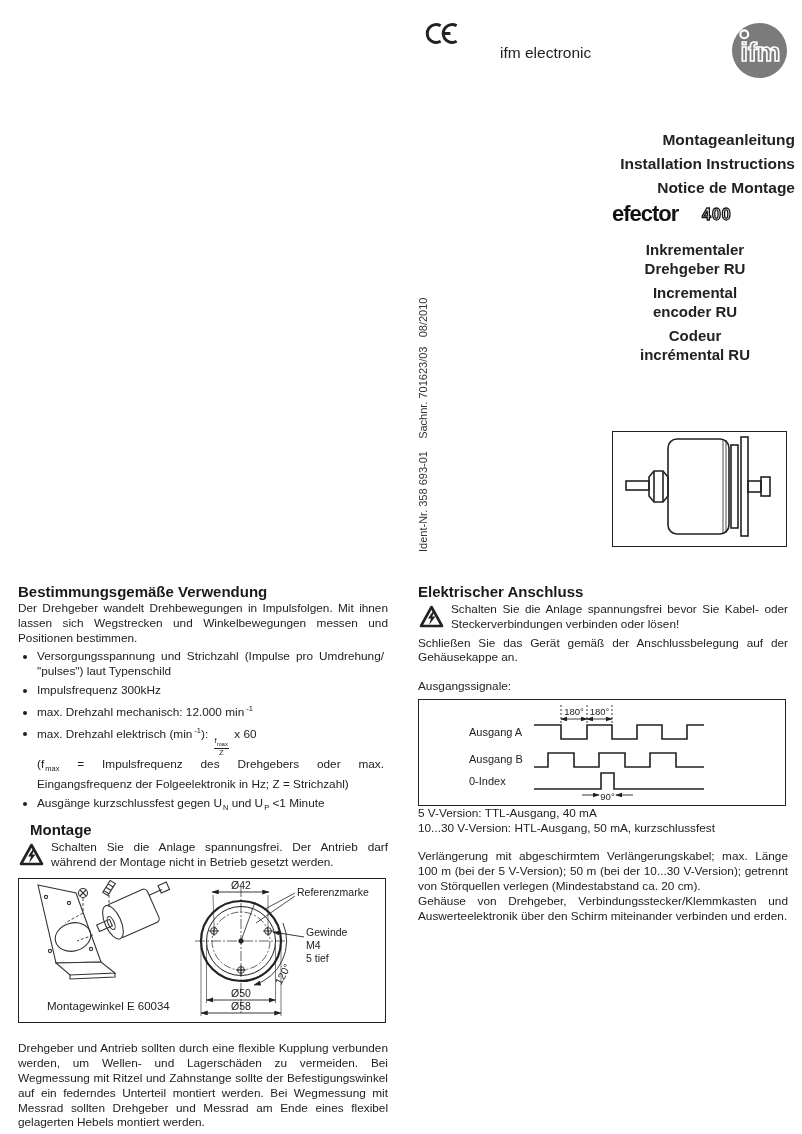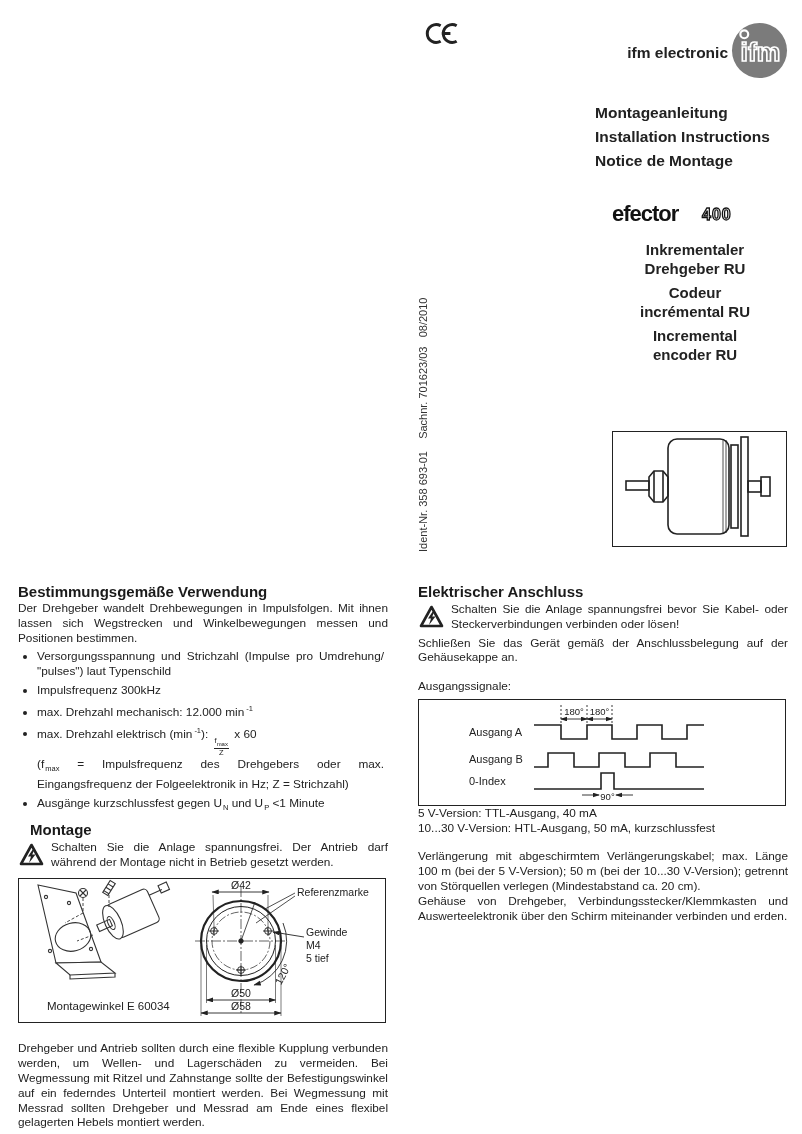--- a/index.html
+++ b/index.html
@@ -3,24 +3,24 @@
 <meta charset="utf-8">
 <title>Montageanleitung</title>
 <style>
   html,body{margin:0;padding:0;background:#e8e8e8;}
   .page{
     position:relative;width:802px;height:1134px;background:#ffffff;
     font-family:"Liberation Sans",sans-serif;color:#222;overflow:hidden;
   }
   
   .ce{position:absolute;left:424px;top:21px;}
-  .brand{position:absolute;top:44px;left:500px;width:228px;text-align:right;
-    font-size:15.5px;font-weight:700;color:#222;}
+  .brand{position:absolute;top:44px;left:500px;width:228px;
+    font-size:15.5px;font-weight:400;color:#222;}
   .ifm-logo{position:absolute;left:731px;top:22px;}
-  .titles{position:absolute;left:595px;top:101px;width:200px;text-align:left;
+  .titles{position:absolute;left:595px;top:128px;width:200px;text-align:right;
     font-size:15.5px;font-weight:700;line-height:24px;white-space:nowrap;}
   .efector{position:absolute;left:612px;top:201px;}
   .pnames{position:absolute;left:595px;top:240px;width:200px;text-align:center;
     font-size:15px;font-weight:700;line-height:19px;}
   .pname{margin-bottom:5px;}
   .ident{position:absolute;left:417px;top:262px;width:290px;height:14px;
     transform-origin:0 0;transform:rotate(-90deg) translateX(-290px);
     font-size:11px;color:#333;white-space:pre;}
   .photobox{position:absolute;left:612px;top:431px;width:173px;height:114px;
     border:1.6px solid #222;}
@@ -83,26 +83,26 @@
       <text x="90" y="19" font-size="16" font-weight="900" fill="#fff" stroke="#111" stroke-width="1.3" style="letter-spacing:1px">400</text>
     </svg>
   </div>
 
   <div class="pnames">
     <div class="pname">
       <span>Inkrementaler</span><br>
       <span>Drehgeber RU</span>
     </div>
     <div class="pname">
+      <span>Incremental</span><br>
+      <span>encoder RU</span>
+    </div>
+    <div class="pname">
       <span>Codeur</span><br>
       <span>incrémental RU</span>
-    </div>
-    <div class="pname">
-      <span>Incremental</span><br>
-      <span>encoder RU</span>
     </div>
   </div>
 
   <div class="ident">Ident-Nr. 358 693-01    Sachnr. 701623/03   08/2010</div>
 
   <div class="photobox">
     <svg width="170" height="111" viewBox="0 0 170 111">
       <g stroke="#222" fill="none" stroke-width="1.6">
         <rect x="13" y="49" width="23" height="9"></rect>
         <path d="M36,45 L41,39 H50 L55,45 V64 L50,70 H41 L36,64 Z"></path>

